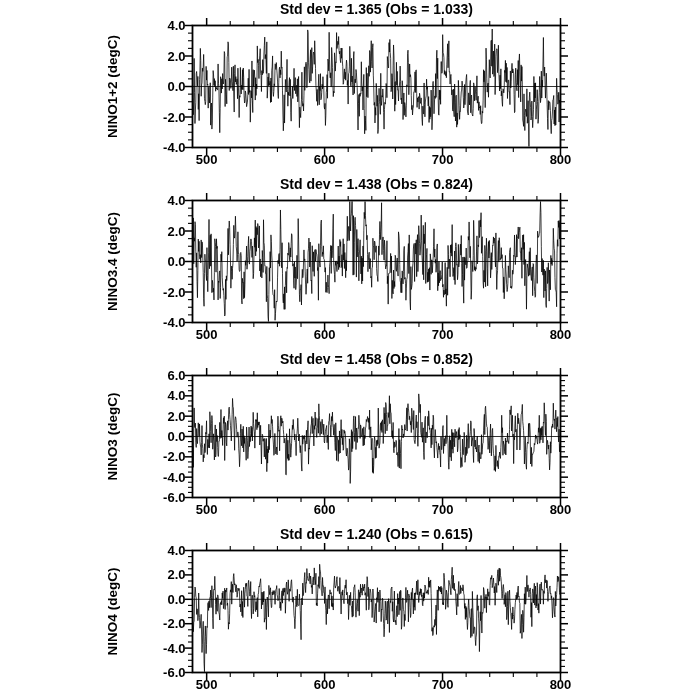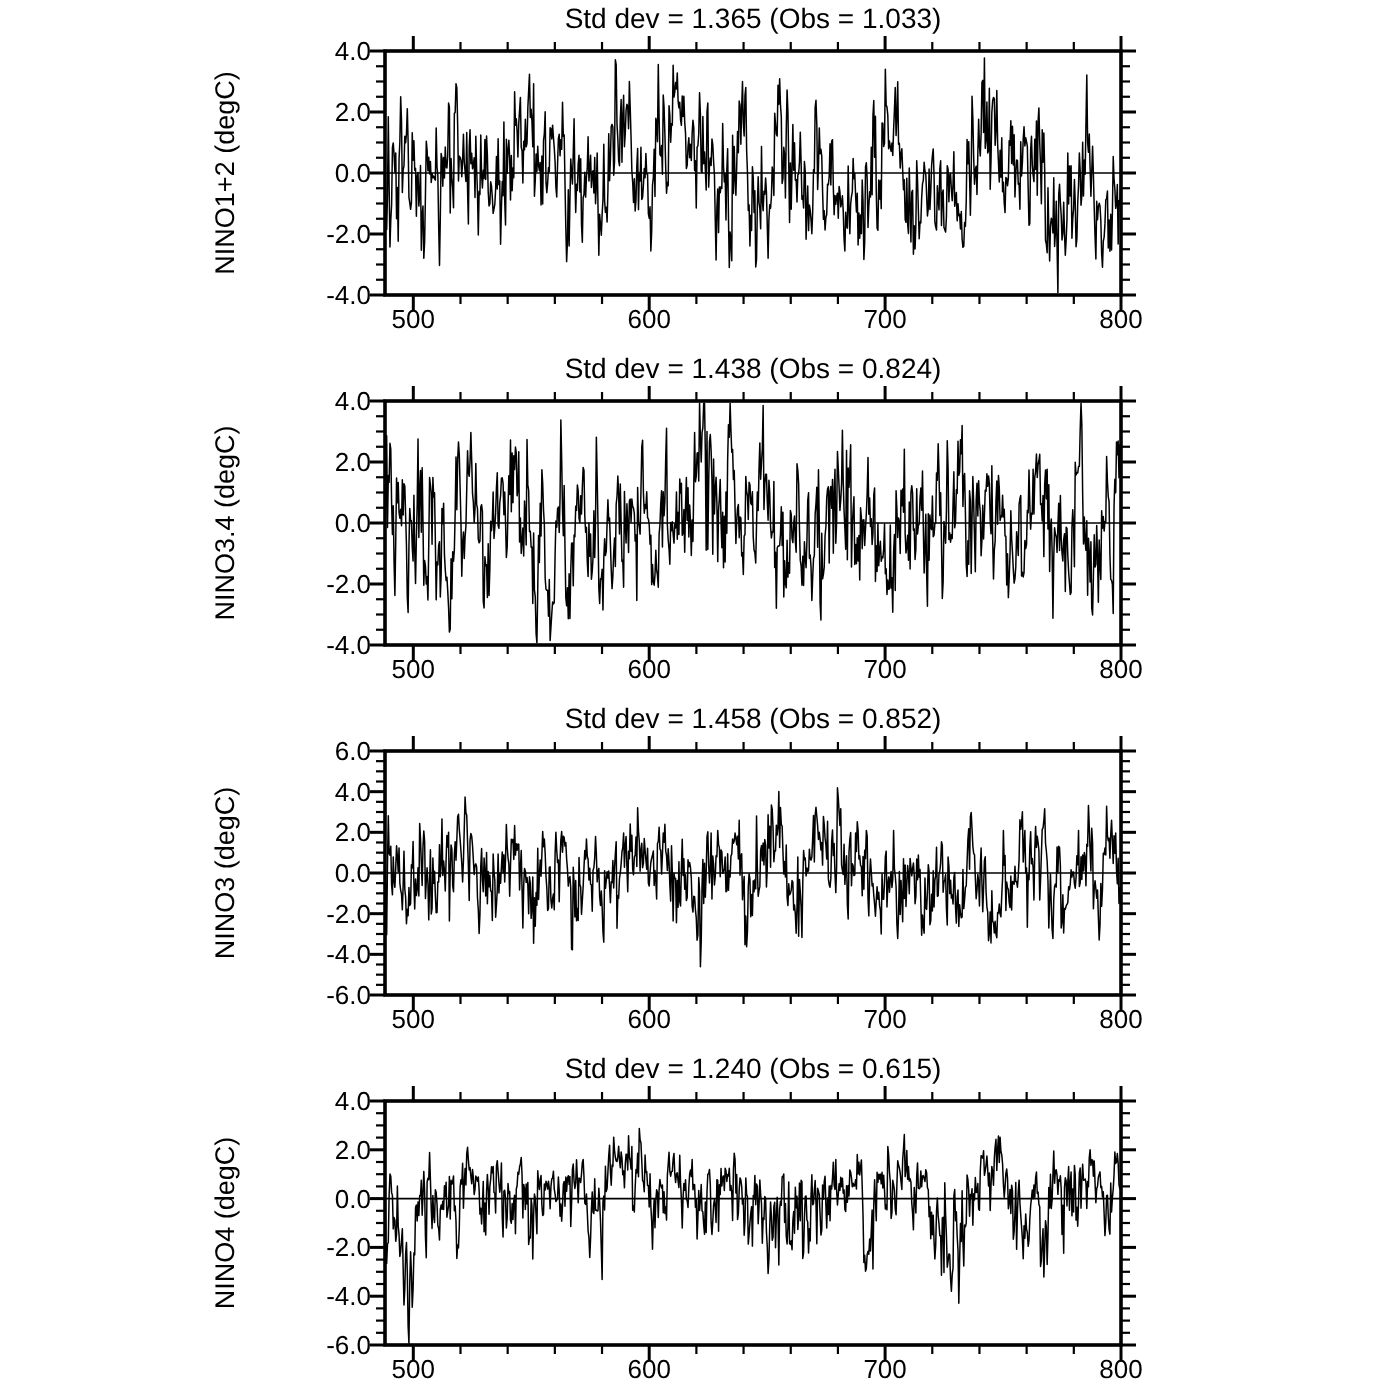--- a/index.html
+++ b/index.html
@@ -6,20 +6,21 @@
     margin: 0;
     padding: 0;
     background: #ffffff;
   }
   .figure {
     position: relative;
     width: 700px;
     height: 700px;
     background: #ffffff;
     font-family: "Liberation Sans", sans-serif;
+    font-weight: bold;
   }
   .panel {
     position: relative;
     width: 700px;
     height: 175px;
   }
   svg text {
     fill: #000000;
     font-family: "Liberation Sans", sans-serif;
   }

